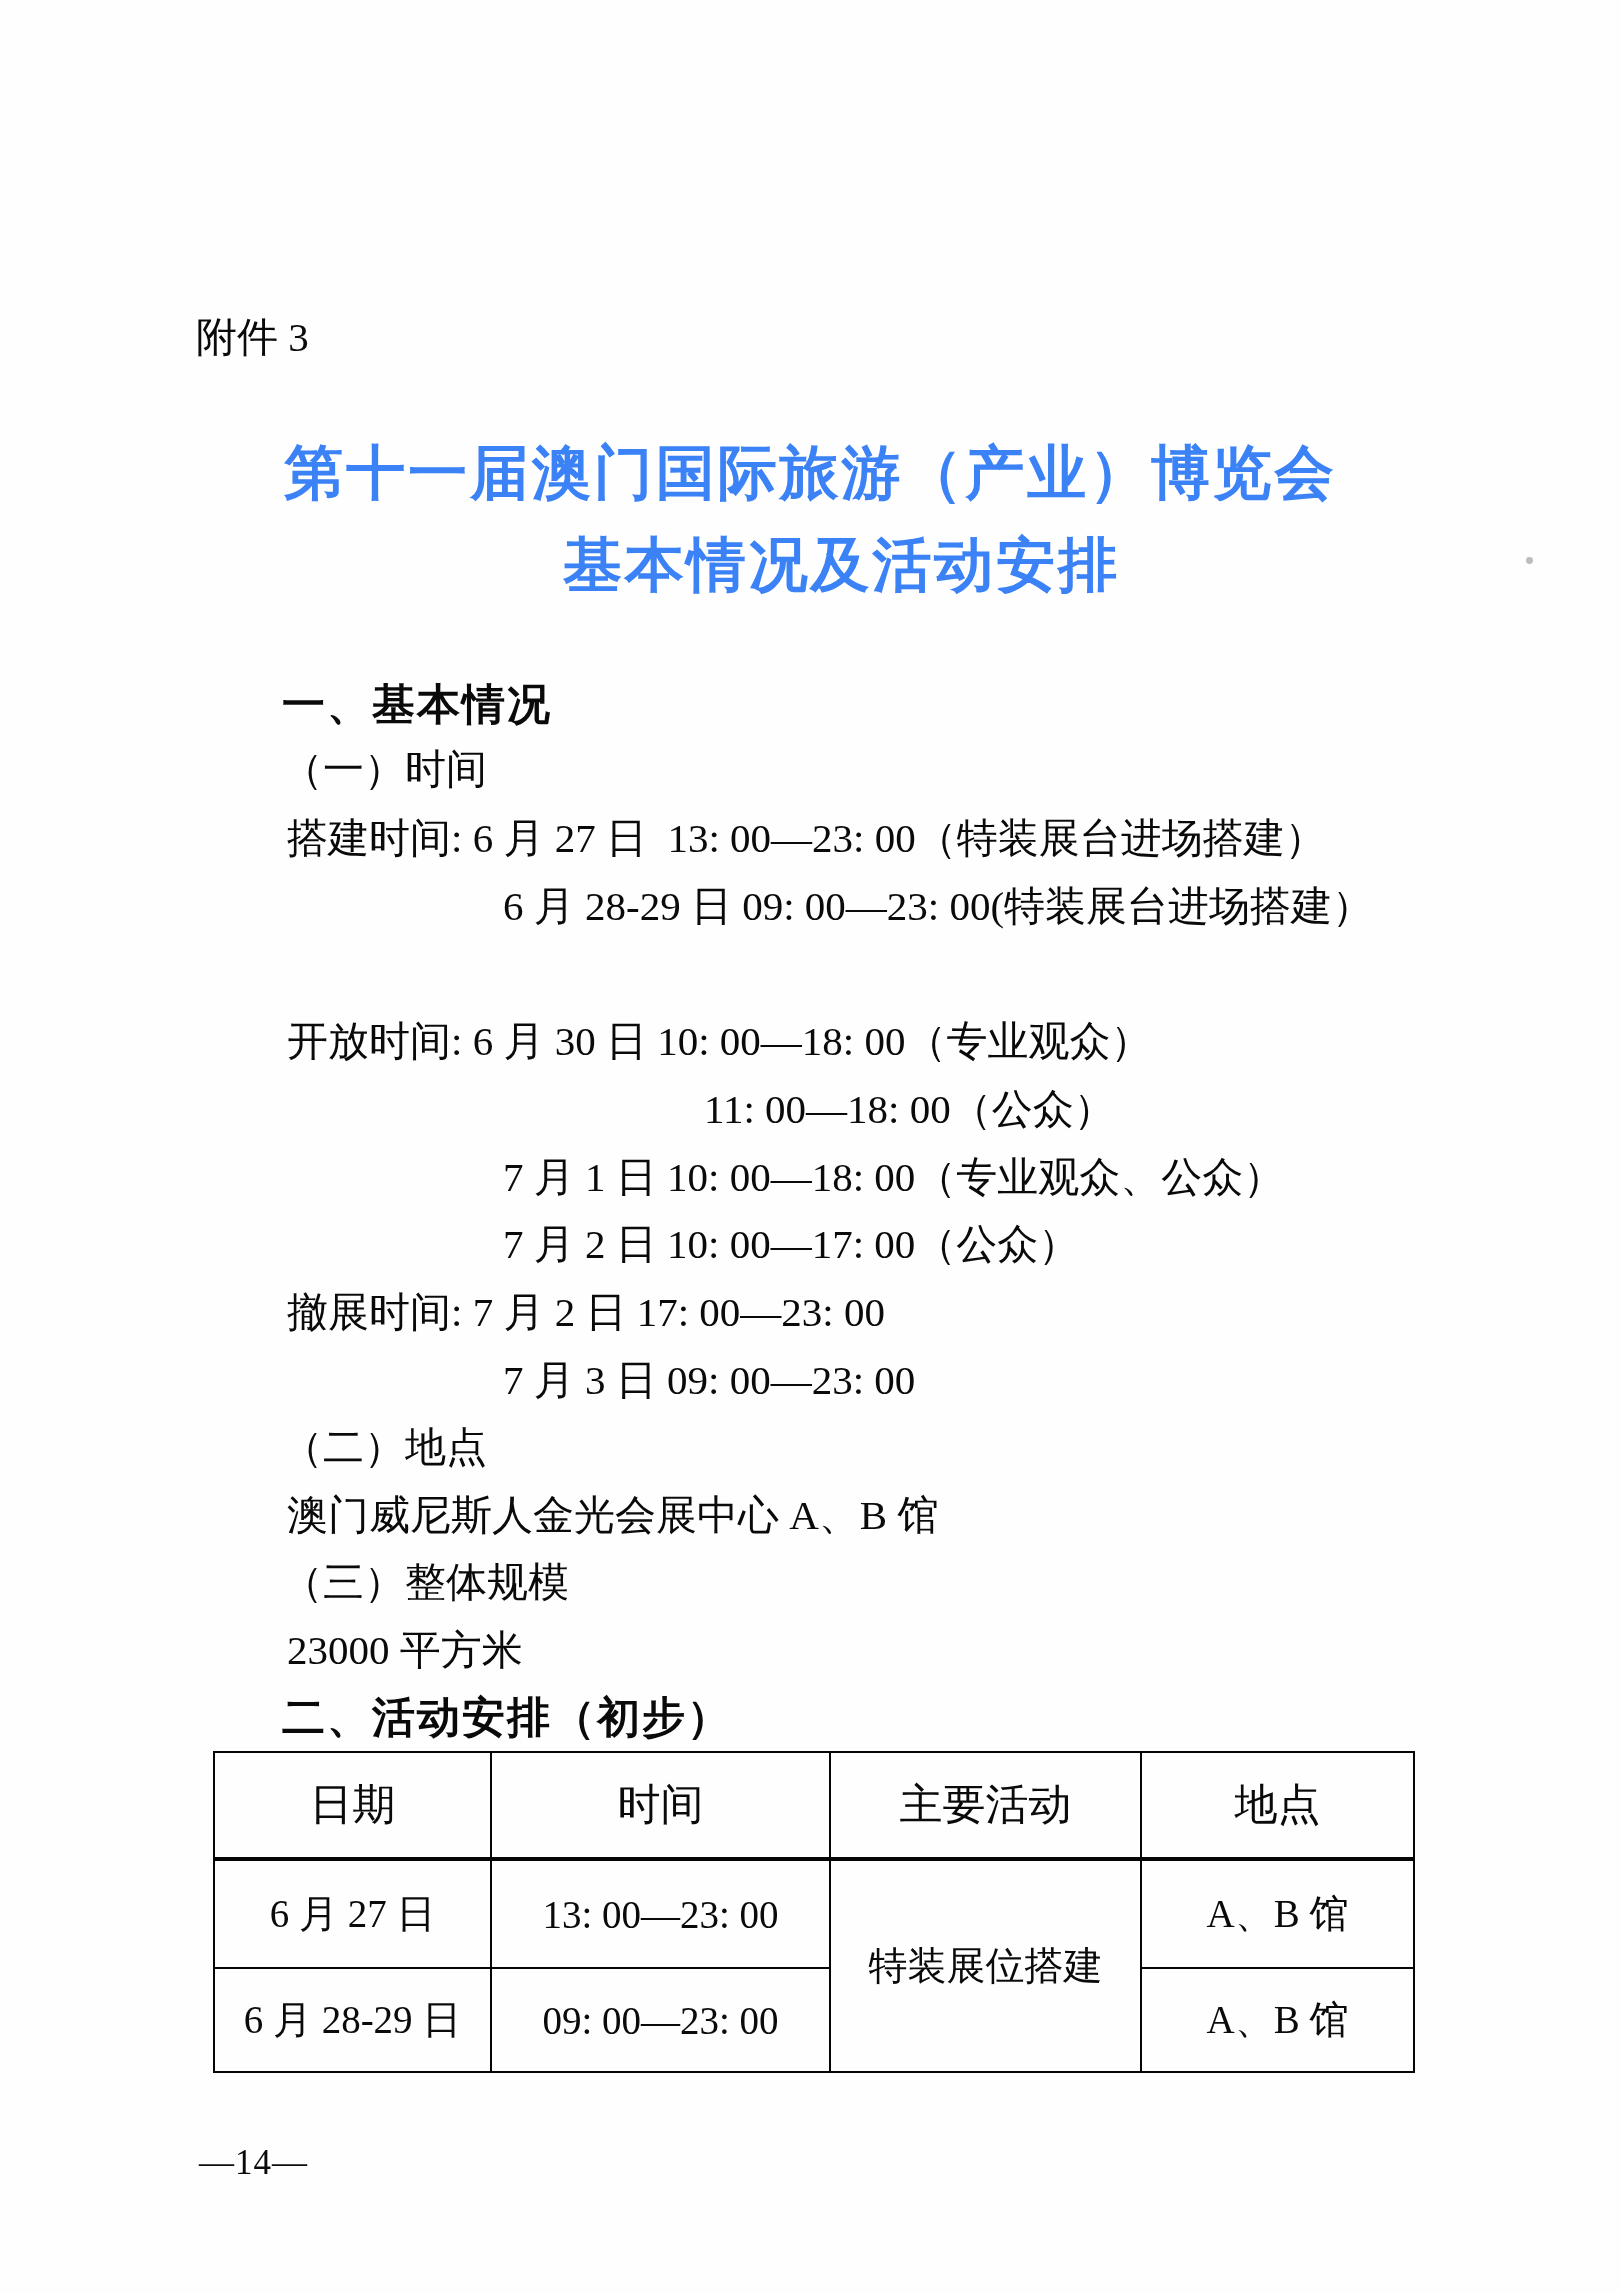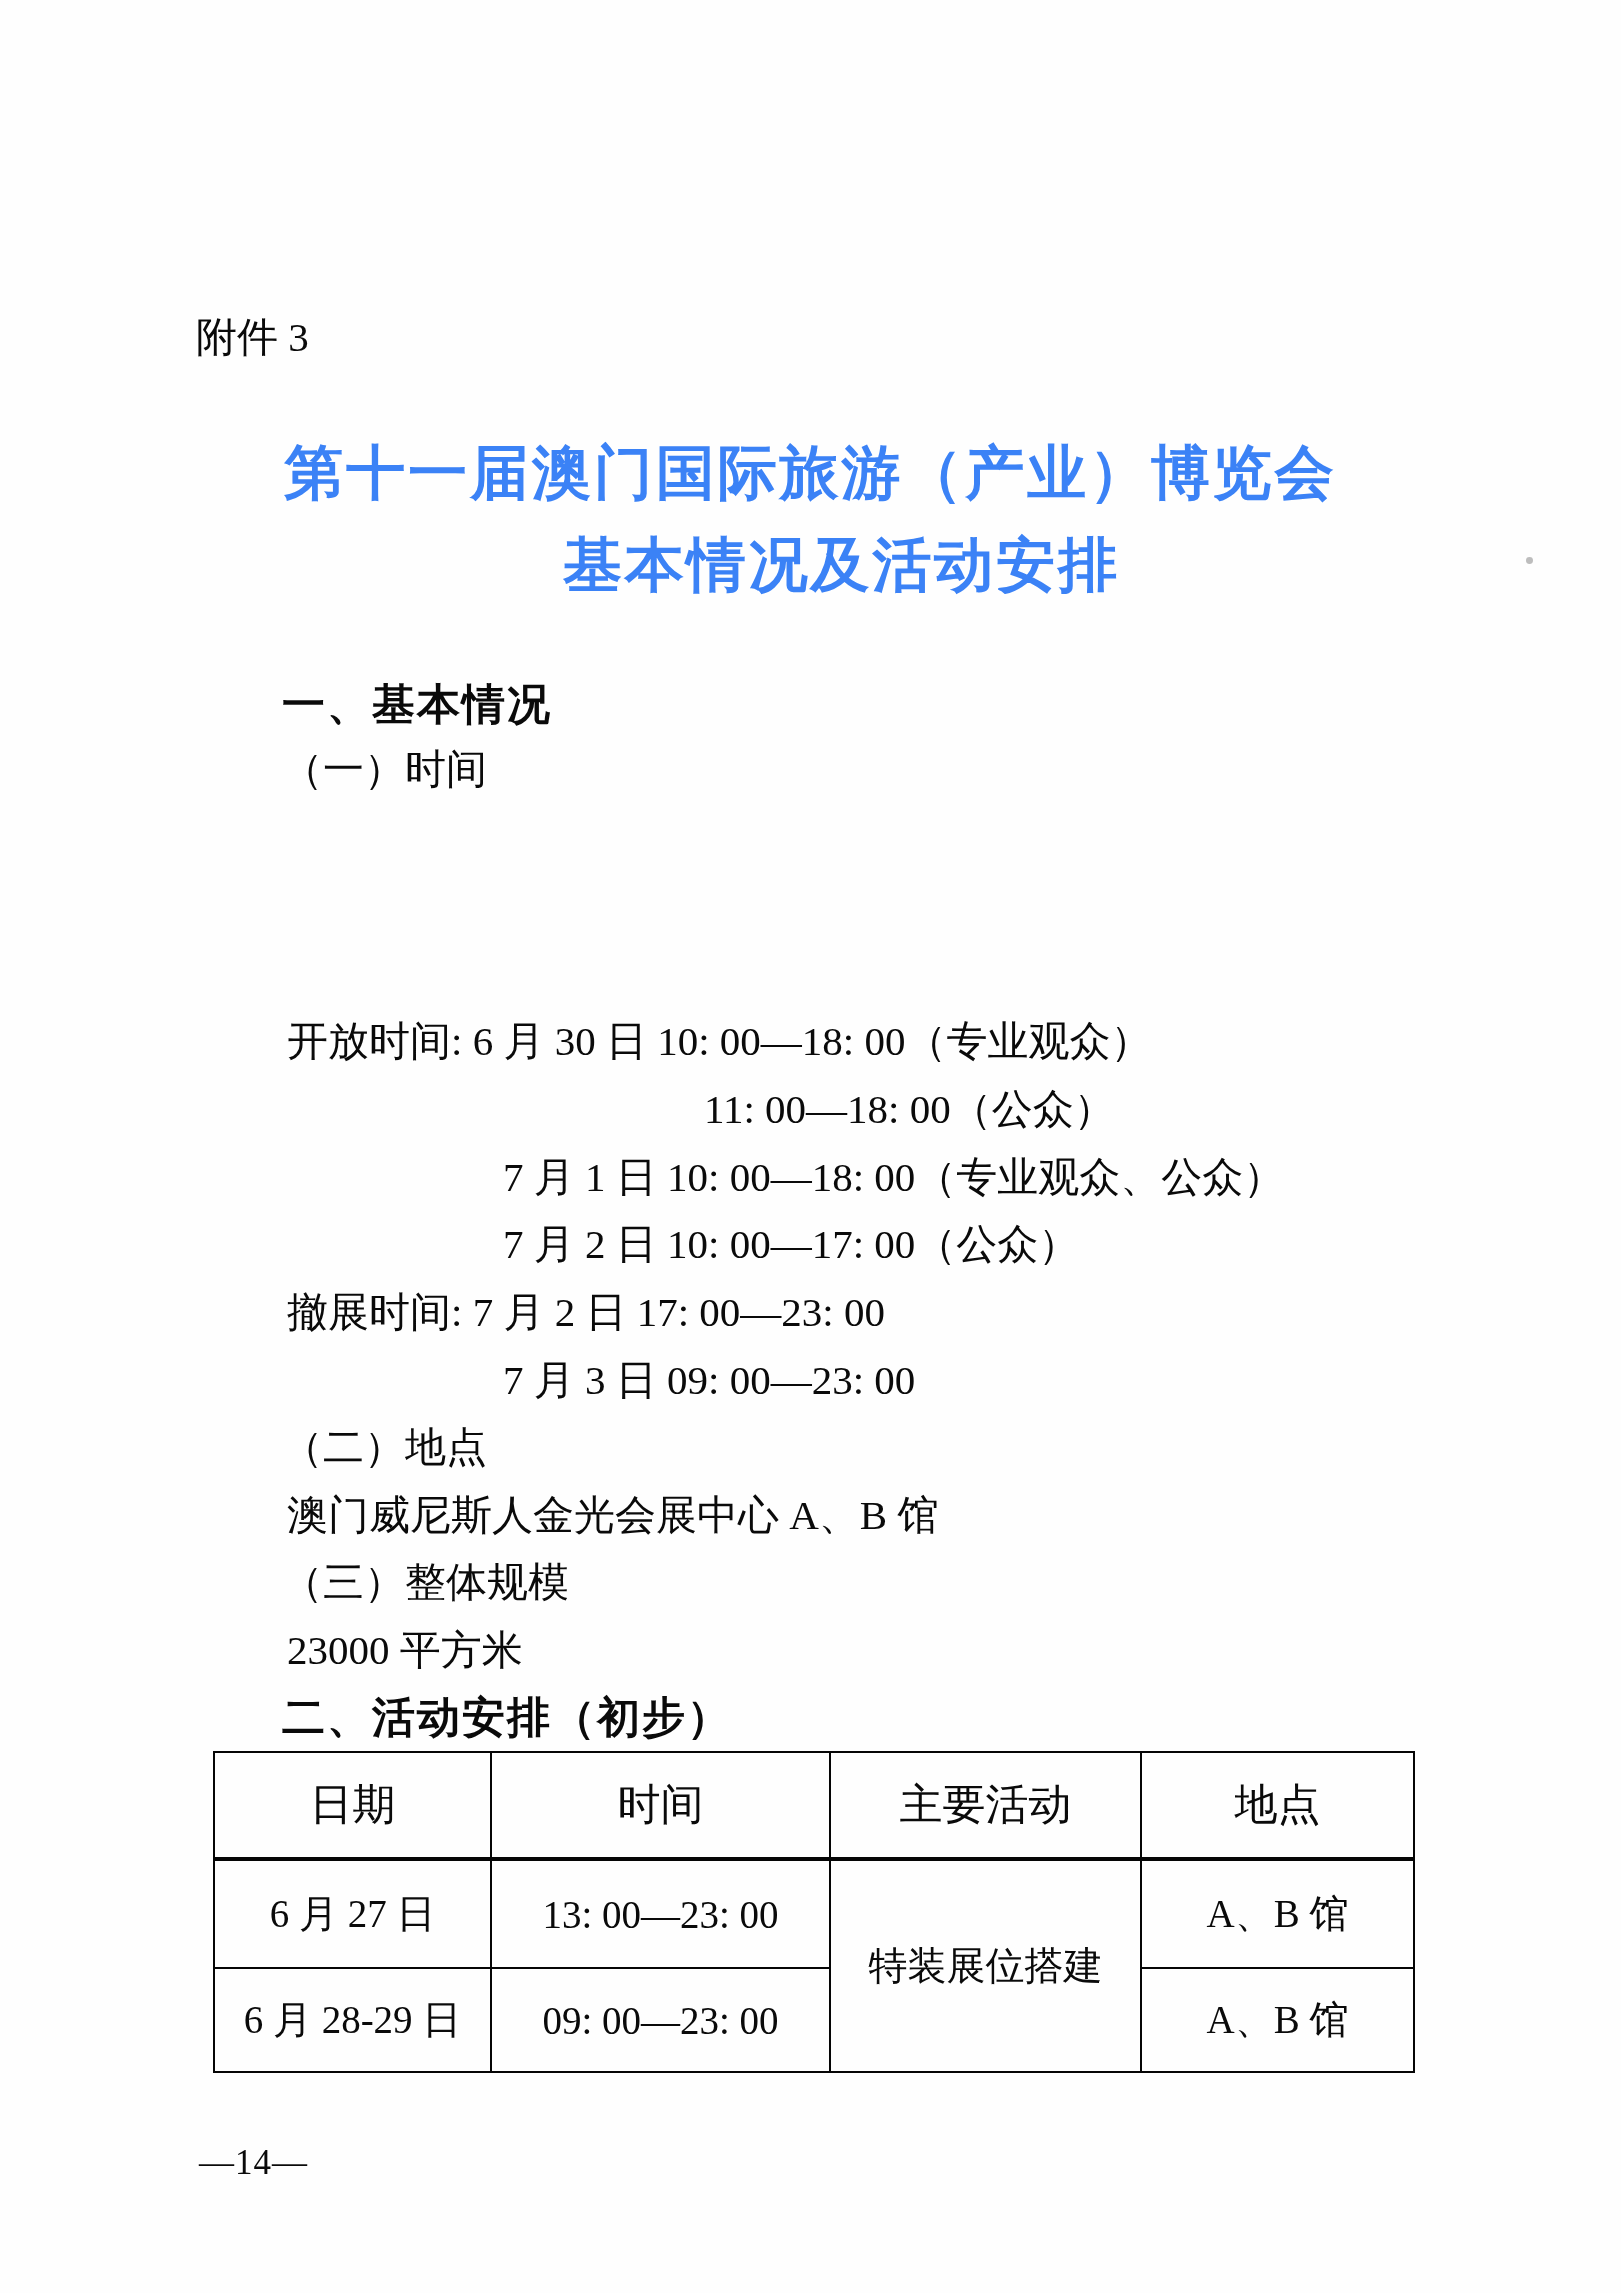--- a/index.html
+++ b/index.html
@@ -81,20 +81,22 @@
 
   <div class="line attach">附件 3</div>
 
   <div class="title t1">第十一届澳门国际旅游（产业）博览会</div>
   <div class="title t2">基本情况及活动安排</div>
 
   <div class="line h-bold indent2" style="top:680px">一、基本情况</div>
 
   <div class="line indent2" style="top:746px">（一）时间</div>
 
+  <div class="line label-line" style="top:815px">搭建时间: 6 月 27 日  13: 00—23: 00（特装展台进场搭建）</div>
+  <div class="line cont-line" style="top:883px">6 月 28-29 日 09: 00—23: 00(特装展台进场搭建）</div>
 
   <div class="line label-line" style="top:1018px">开放时间: 6 月 30 日 10: 00—18: 00（专业观众）</div>
   <div class="line cont-line2" style="top:1086px">11: 00—18: 00（公众）</div>
   <div class="line cont-line" style="top:1154px">7 月 1 日 10: 00—18: 00（专业观众、公众）</div>
   <div class="line cont-line" style="top:1221px">7 月 2 日 10: 00—17: 00（公众）</div>
 
   <div class="line label-line" style="top:1289px">撤展时间: 7 月 2 日 17: 00—23: 00</div>
   <div class="line cont-line" style="top:1357px">7 月 3 日 09: 00—23: 00</div>
 
   <div class="line indent2" style="top:1424px">（二）地点</div>

